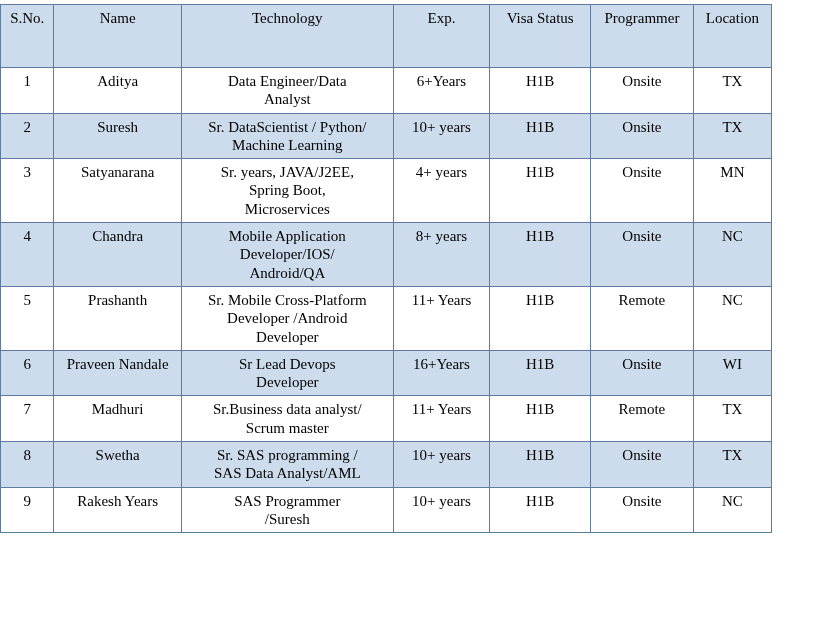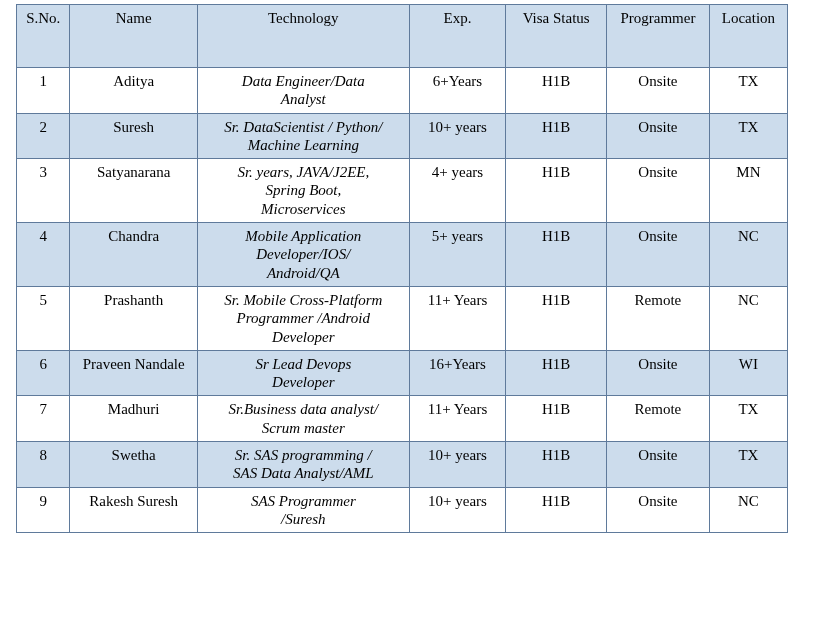--- a/index.html
+++ b/index.html
@@ -17,21 +17,20 @@
   .page {
     position: relative;
     width: 817px;
     height: 617px;
     box-sizing: border-box;
   }
   table.candidate-table {
     border-collapse: collapse;
     table-layout: fixed;
     width: 772px;
-    margin-left: 16px;
     margin-top: 4px;
     background: #ffffff;
   }
   table.candidate-table td,
   table.candidate-table th {
     border: 1px solid #5f7a9b;
     font-family: "Liberation Serif", serif;
     font-size: 15px;
     line-height: 1.22;
     text-align: center;
@@ -58,21 +57,21 @@
     vertical-align: top;
     padding-top: 3px;
   }
   .col-sno { width: 52px; }
   .col-name { width: 124px; }
   .col-tech { width: 206px; }
   .col-exp { width: 94px; }
   .col-visa { width: 98px; }
   .col-reloc { width: 100px; }
   .col-loc { width: 76px; }
-  .cellline { display: block; font-style: italic; }
+  .cellline { display: block; }
 </style>
 </head>
 <body>
 
 <div class="page">
   <table class="candidate-table">
     <colgroup>
       <col class="col-sno">
       <col class="col-name">
       <col class="col-tech">
@@ -131,31 +130,31 @@
           <td>MN</td>
         </tr>
         <tr class="shaded">
           <td class="sno">4</td>
           <td>Chandra</td>
           <td>
             <span class="cellline">Mobile Application</span>
             <span class="cellline">Developer/IOS/</span>
             <span class="cellline">Android/QA</span>
           </td>
-          <td>5+ years</td>
+          <td>8+ years</td>
           <td>H1B</td>
           <td>Onsite</td>
           <td>NC</td>
         </tr>
         <tr class="plain">
           <td class="sno">5</td>
           <td>Prashanth</td>
           <td>
             <span class="cellline">Sr. Mobile Cross-Platform</span>
-            <span class="cellline">Programmer /Android</span>
+            <span class="cellline">Developer /Android</span>
             <span class="cellline">Developer</span>
           </td>
           <td>11+ Years</td>
           <td>H1B</td>
           <td>Remote</td>
           <td>NC</td>
         </tr>
         <tr class="shaded">
           <td class="sno">6</td>
           <td>Praveen Nandale</td>
@@ -187,21 +186,21 @@
             <span class="cellline">Sr. SAS programming /</span>
             <span class="cellline">SAS Data Analyst/AML</span>
           </td>
           <td>10+ years</td>
           <td>H1B</td>
           <td>Onsite</td>
           <td>TX</td>
         </tr>
         <tr class="plain">
           <td class="sno">9</td>
-          <td>Rakesh Suresh</td>
+          <td>Rakesh Years</td>
           <td>
             <span class="cellline">SAS Programmer</span>
             <span class="cellline">/Suresh</span>
           </td>
           <td>10+ years</td>
           <td>H1B</td>
           <td>Onsite</td>
           <td>NC</td>
         </tr>
       </tbody>

